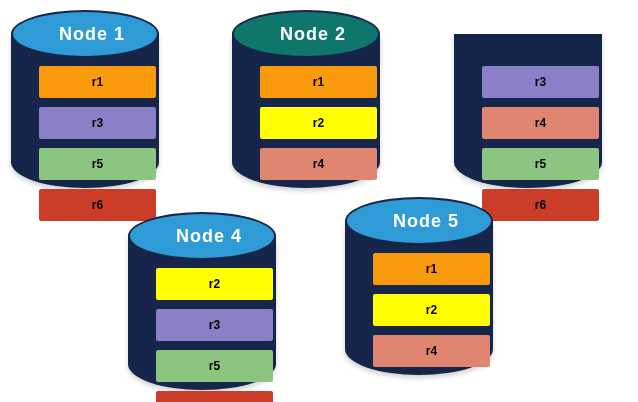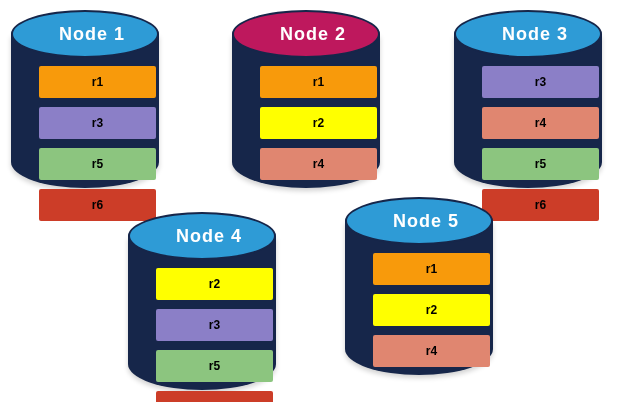--- a/index.html
+++ b/index.html
@@ -101,34 +101,31 @@
       </div>
       <div class="records">
         <div class="record-bar" style="background: rgb(248, 154, 11); color: rgb(0, 0, 0);">r1</div>
         <div class="record-bar" style="background: rgb(139, 127, 199); color: rgb(0, 0, 0);">r3</div>
         <div class="record-bar" style="background: rgb(140, 197, 127); color: rgb(0, 0, 0);">r5</div>
         <div class="record-bar" style="background: rgb(204, 61, 40); color: rgb(0, 0, 0);">r6</div>
       </div>
     </div>
     <div class="node" style="left: 232px; top: 10px;">
       <div class="cyl-body" style="background: rgb(22, 38, 74);"></div>
-      <div class="cyl-top" style="background: #be185d;">
+      <div class="cyl-top" style="background: #0f766e;">
         <div class="node-label" style="color: rgb(255, 255, 255);">Node  2</div>
       </div>
       <div class="records">
         <div class="record-bar" style="background: rgb(248, 154, 11); color: rgb(0, 0, 0);">r1</div>
         <div class="record-bar" style="background: rgb(255, 255, 0); color: rgb(0, 0, 0);">r2</div>
         <div class="record-bar" style="background: rgb(224, 134, 112); color: rgb(0, 0, 0);">r4</div>
       </div>
     </div>
     <div class="node" style="left: 454px; top: 10px;">
       <div class="cyl-body" style="background: rgb(22, 38, 74);"></div>
-      <div class="cyl-top" style="background: rgb(46, 155, 214);">
-        <div class="node-label" style="color: rgb(255, 255, 255);">Node  3</div>
-      </div>
       <div class="records">
         <div class="record-bar" style="background: rgb(139, 127, 199); color: rgb(0, 0, 0);">r3</div>
         <div class="record-bar" style="background: rgb(224, 134, 112); color: rgb(0, 0, 0);">r4</div>
         <div class="record-bar" style="background: rgb(140, 197, 127); color: rgb(0, 0, 0);">r5</div>
         <div class="record-bar" style="background: rgb(204, 61, 40); color: rgb(0, 0, 0);">r6</div>
       </div>
     </div>
     <div class="node" style="left: 128px; top: 212px;">
       <div class="cyl-body" style="background: rgb(22, 38, 74);"></div>
       <div class="cyl-top" style="background: rgb(46, 155, 214);">

